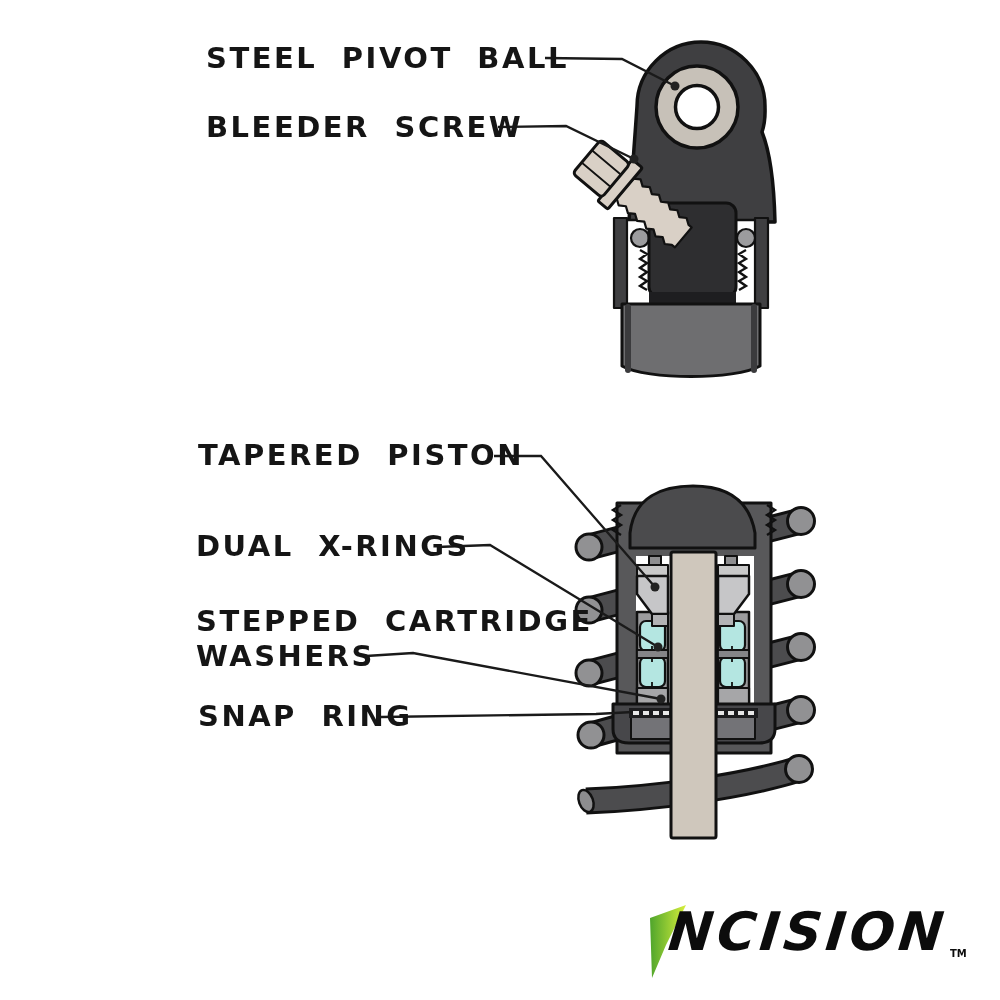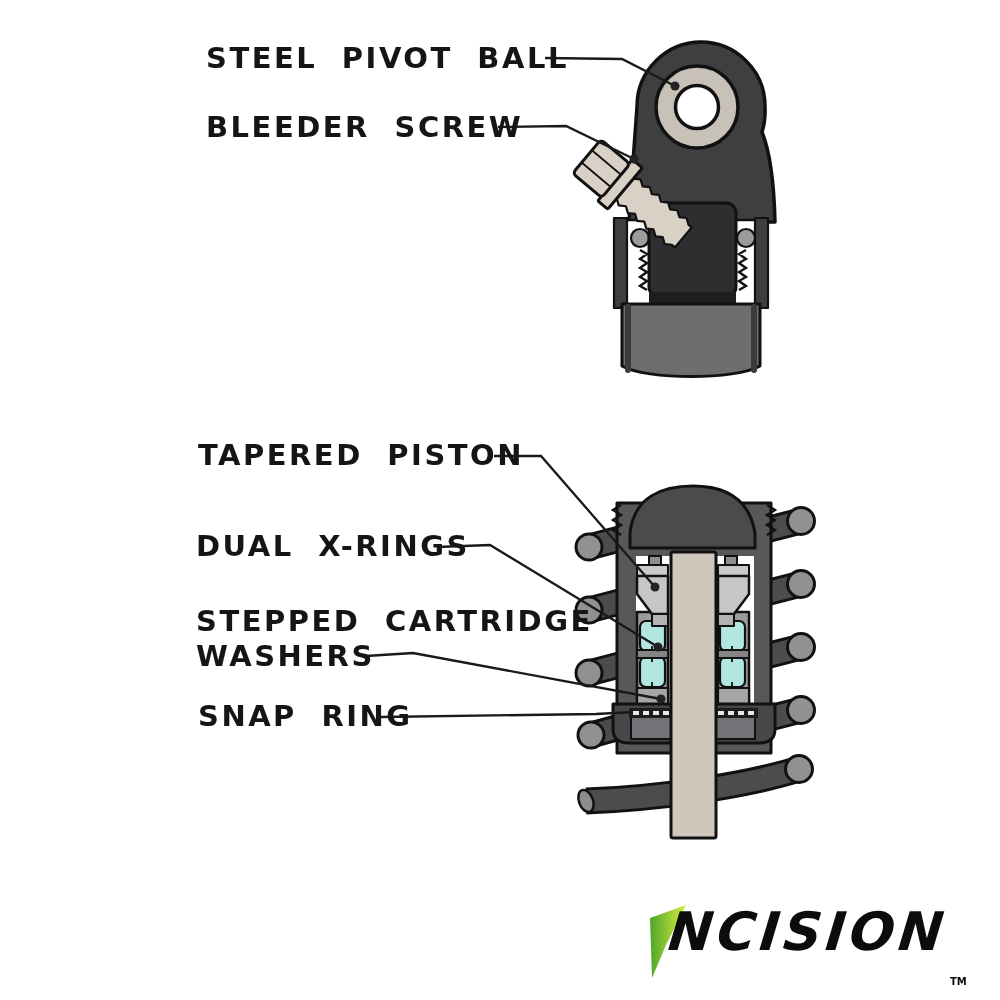--- a/index.html
+++ b/index.html
@@ -70,21 +70,20 @@
     position:absolute;left:26px;top:6px;
     font-weight:bold;font-style:italic;
     font-size:53px;line-height:56px;letter-spacing:4px;
     color:var(--logo-black,#0c0c0c);
     transform:skewX(-6deg);transform-origin:left bottom;
   }
   #logo-tm{
     position:absolute;left:310px;top:50px;
     font-weight:bold;font-size:10px;letter-spacing:0;
     color:var(--logo-black,#0c0c0c);
-    margin-top:28px;
   }
 </style>
 </head>
 <body>
 
 <div id="canvas">
 
   <svg id="diagram-svg" width="1000" height="1000" viewBox="0 0 1000 1000">
 
     <g>

